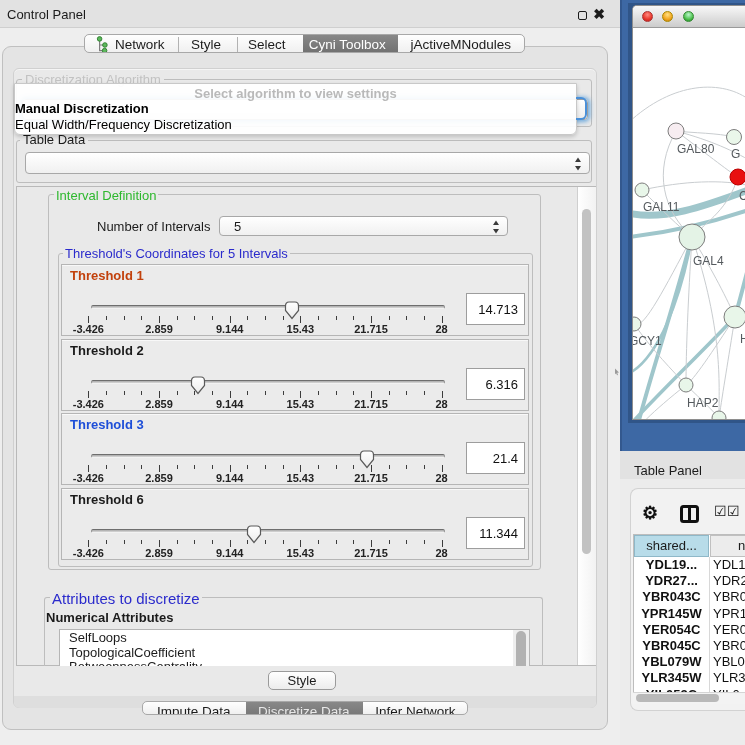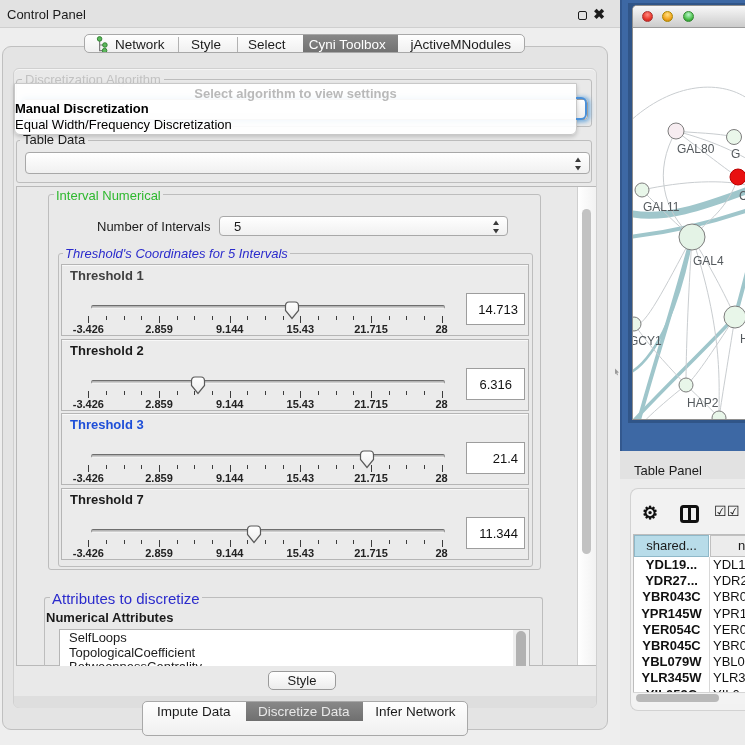--- a/index.html
+++ b/index.html
@@ -52,37 +52,37 @@
       <path d="M4 13.5 L7 9 L1 9 Z" fill="#3a3a3a"></path>
   </svg>
 </div>
 
 <div class="abs" style="left:16px;top:186px;width:580px;height:480px;border:1px solid #b9b9b9;background:#e9e9e9;"></div>
 
 <div class="abs" style="left:577px;top:187px;width:19px;height:478px;background:linear-gradient(90deg,#ffffff,#f2f2f2);border-left:1px solid #cfcfcf;"></div>
 <div class="abs" style="left:582px;top:209px;width:9px;height:345px;background:#c2c2c2;border-radius:5px;"></div>
 
 <div class="abs" style="left:48px;top:194px;width:493px;height:376px;border:1px solid #bdbdbd;border-radius:3px;"></div>
-<div class="abs" style="left:54px;top:188px;font-size:13px;color:#2eb82e;background:#e9e9e9;padding:0 2px;">Interval Numerical</div>
+<div class="abs" style="left:54px;top:188px;font-size:13px;color:#2eb82e;background:#e9e9e9;padding:0 2px;">Interval Definition</div>
 
 <div class="abs" style="left:97px;top:219px;font-size:13px;font-weight:normal;color:#1b1b1b;">Number of Intervals</div>
 <div class="abs" style="left:219px;top:216px;width:289px;height:20px;background:linear-gradient(#ffffff,#f0f0f0);border:1px solid #a8a8a8;border-radius:4px;">
   <span class="abs" style="left:14px;top:2px;font-size:13px;color:#1b1b1b;">5</span>
   <svg class="abs" style="right:7px;top:3px;" width="8" height="14" viewBox="0 0 8 14">
     <path d="M4 0.5 L7 5 L1 5 Z" fill="#3a3a3a"></path>
       <path d="M4 13.5 L7 9 L1 9 Z" fill="#3a3a3a"></path>
   </svg>
 </div>
 
 <div class="abs" style="left:58px;top:253px;width:475px;height:314px;border:1px solid #bdbdbd;border-radius:3px;"></div>
-<div class="abs" style="left:63px;top:246px;font-size:13px;color:#2b2bcc;background:#e9e9e9;padding:0 2px;font-style:italic;">Threshold's Coordinates for 5 Intervals</div>
+<div class="abs" style="left:63px;top:246px;font-size:13px;color:#2b2bcc;background:#e9e9e9;padding:0 2px;">Threshold's Coordinates for 5 Intervals</div>
 
 <div id="thresholds">
     <div class="abs" style="left:61px;top:264px;width:468px;height:72px;background:#ebebeb;border:1px solid #b5b5b5;box-shadow:inset 0 1px 0 #f8f8f8;"></div>
-    <div class="abs" style="left:70px;top:268px;font-size:13px;font-weight:bold;color:#404040;">Threshold 1</div>
+    <div class="abs" style="left:70px;top:268px;font-size:13px;font-weight:bold;color:#c2410c;">Threshold 1</div>
     <div class="abs" style="left:91px;top:305px;width:354px;height:4px;border-radius:2.5px;background:linear-gradient(#a8a8a8,#dadada);border-top:1px solid #6e6e6e;border-bottom:1px solid #f2f2f2;border-left:1px solid #8f8f8f;border-right:1px solid #8f8f8f;"></div>
     <div class="abs" style="left:88.4px;top:316px;width:1px;height:7px;background:#3c3c3c;"></div>
     <div class="abs" style="left:106.1px;top:316px;width:1px;height:4px;background:#3c3c3c;"></div>
     <div class="abs" style="left:123.7px;top:316px;width:1px;height:4px;background:#3c3c3c;"></div>
     <div class="abs" style="left:141.4px;top:316px;width:1px;height:4px;background:#3c3c3c;"></div>
     <div class="abs" style="left:159.0px;top:316px;width:1px;height:7px;background:#3c3c3c;"></div>
     <div class="abs" style="left:176.7px;top:316px;width:1px;height:4px;background:#3c3c3c;"></div>
     <div class="abs" style="left:194.4px;top:316px;width:1px;height:4px;background:#3c3c3c;"></div>
     <div class="abs" style="left:212.0px;top:316px;width:1px;height:4px;background:#3c3c3c;"></div>
     <div class="abs" style="left:229.7px;top:316px;width:1px;height:7px;background:#3c3c3c;"></div>
@@ -146,21 +146,21 @@
     <div class="abs" style="left:411.6px;top:397.5px;width:60px;text-align:center;font-size:11px;font-weight:bold;color:#222;">28</div>
     <svg class="abs" style="left:188.8px;top:374.5px;" width="18" height="20" viewBox="0 0 18 20">
     <path d="M2.5,6 Q2.5,2 6,2 L12,2 Q15.5,2 15.5,6 L15.5,10.5 L9,18.5 L2.5,10.5 Z" fill="url(#g1)" stroke="#5a5a5a" stroke-width="1.2"></path>
     <defs>
         <linearGradient id="g1" x1="0" y1="0" x2="0" y2="1">
           <stop offset="0" stop-color="#ffffff"></stop>
           <stop offset="1" stop-color="#ececec"></stop>
         </linearGradient>
       </defs>
     </svg>
-    <div class="abs" style="left:466px;top:367.5px;width:59px;height:32px;background:#fff;border:1px solid #9d9d9d;font-size:13px;color:#111;text-align:right;line-height:31px;padding-right:12px;">6.316</div>
+    <div class="abs" style="left:466px;top:367.5px;width:59px;height:32px;background:#fff;border:1px solid #9d9d9d;font-size:13px;color:#111;text-align:right;line-height:31px;padding-right:6px;">6.316</div>
     <div class="abs" style="left:61px;top:413px;width:468px;height:72px;background:#ebebeb;border:1px solid #b5b5b5;box-shadow:inset 0 1px 0 #f8f8f8;"></div>
     <div class="abs" style="left:70px;top:417px;font-size:13px;font-weight:bold;color:#1d4ed8;">Threshold 3</div>
     <div class="abs" style="left:91px;top:454px;width:354px;height:4px;border-radius:2.5px;background:linear-gradient(#a8a8a8,#dadada);border-top:1px solid #6e6e6e;border-bottom:1px solid #f2f2f2;border-left:1px solid #8f8f8f;border-right:1px solid #8f8f8f;"></div>
     <div class="abs" style="left:88.4px;top:465px;width:1px;height:7px;background:#3c3c3c;"></div>
     <div class="abs" style="left:106.1px;top:465px;width:1px;height:4px;background:#3c3c3c;"></div>
     <div class="abs" style="left:123.7px;top:465px;width:1px;height:4px;background:#3c3c3c;"></div>
     <div class="abs" style="left:141.4px;top:465px;width:1px;height:4px;background:#3c3c3c;"></div>
     <div class="abs" style="left:159.0px;top:465px;width:1px;height:7px;background:#3c3c3c;"></div>
     <div class="abs" style="left:176.7px;top:465px;width:1px;height:4px;background:#3c3c3c;"></div>
     <div class="abs" style="left:194.4px;top:465px;width:1px;height:4px;background:#3c3c3c;"></div>
@@ -188,21 +188,21 @@
     <path d="M2.5,6 Q2.5,2 6,2 L12,2 Q15.5,2 15.5,6 L15.5,10.5 L9,18.5 L2.5,10.5 Z" fill="url(#g2)" stroke="#5a5a5a" stroke-width="1.2"></path>
     <defs>
         <linearGradient id="g2" x1="0" y1="0" x2="0" y2="1">
           <stop offset="0" stop-color="#ffffff"></stop>
           <stop offset="1" stop-color="#ececec"></stop>
         </linearGradient>
       </defs>
     </svg>
     <div class="abs" style="left:466px;top:442px;width:59px;height:32px;background:#fff;border:1px solid #9d9d9d;font-size:13px;color:#111;text-align:right;line-height:31px;padding-right:6px;">21.4</div>
     <div class="abs" style="left:61px;top:487.5px;width:468px;height:72px;background:#ebebeb;border:1px solid #b5b5b5;box-shadow:inset 0 1px 0 #f8f8f8;"></div>
-    <div class="abs" style="left:70px;top:491.5px;font-size:13px;font-weight:bold;color:#1b1b1b;">Threshold 7</div>
+    <div class="abs" style="left:70px;top:491.5px;font-size:13px;font-weight:bold;color:#1b1b1b;">Threshold 6</div>
     <div class="abs" style="left:91px;top:528.5px;width:354px;height:4px;border-radius:2.5px;background:linear-gradient(#a8a8a8,#dadada);border-top:1px solid #6e6e6e;border-bottom:1px solid #f2f2f2;border-left:1px solid #8f8f8f;border-right:1px solid #8f8f8f;"></div>
     <div class="abs" style="left:88.4px;top:539.5px;width:1px;height:7px;background:#3c3c3c;"></div>
     <div class="abs" style="left:106.1px;top:539.5px;width:1px;height:4px;background:#3c3c3c;"></div>
     <div class="abs" style="left:123.7px;top:539.5px;width:1px;height:4px;background:#3c3c3c;"></div>
     <div class="abs" style="left:141.4px;top:539.5px;width:1px;height:4px;background:#3c3c3c;"></div>
     <div class="abs" style="left:159.0px;top:539.5px;width:1px;height:7px;background:#3c3c3c;"></div>
     <div class="abs" style="left:176.7px;top:539.5px;width:1px;height:4px;background:#3c3c3c;"></div>
     <div class="abs" style="left:194.4px;top:539.5px;width:1px;height:4px;background:#3c3c3c;"></div>
     <div class="abs" style="left:212.0px;top:539.5px;width:1px;height:4px;background:#3c3c3c;"></div>
     <div class="abs" style="left:229.7px;top:539.5px;width:1px;height:7px;background:#3c3c3c;"></div>
@@ -243,21 +243,21 @@
 <div class="abs" style="left:59px;top:629px;width:471px;height:37px;background:#ffffff;border:1px solid #b5b5b5;border-bottom:none;overflow:hidden;">
   <div style="padding:1px 0 0 9px;font-size:13px;color:#1b1b1b;line-height:14.6px;">SelfLoops<br>TopologicalCoefficient<br>BetweennessCentrality</div>
   <div class="abs" style="right:0;top:0;width:16px;height:37px;background:#eeeeee;"></div>
   <div class="abs" style="right:3px;top:1px;width:10px;height:45px;background:#b2b2b2;border-radius:5px;"></div>
 </div>
 
 <div class="abs" style="left:14px;top:666px;width:582px;height:30px;background:#e9e9e9;"></div>
 <div class="abs" style="left:268px;top:671px;width:68px;height:19px;background:linear-gradient(#ffffff,#ececec);border:1px solid #9a9a9a;border-radius:5px;font-size:13px;color:#1b1b1b;text-align:center;line-height:18px;">Style</div>
 
 <div class="abs" style="left:14px;top:696px;width:582px;height:12px;background:#dedede;border-bottom-left-radius:6px;border-bottom-right-radius:6px;"></div>
-<div class="abs" style="left:141.7px;top:700.8px;width:326.6px;height:35px;background:linear-gradient(#fefefe,#f0f0f0);border:1px solid #a8a8a8;border-radius:5px;overflow:hidden;">
+<div class="abs" style="left:141.7px;top:700.8px;width:326.6px;height:14px;background:linear-gradient(#fefefe,#f0f0f0);border:1px solid #a8a8a8;border-radius:5px;overflow:hidden;">
   <div class="abs" style="left:103.3px;top:0;width:117.5px;height:19.5px;background:linear-gradient(#888888,#6f6f6f);"></div>
   <div class="abs" style="left:14.3px;top:2px;font-size:13.5px;color:#1b1b1b;">Impute Data</div>
   <div class="abs" style="left:115.3px;top:2px;font-size:13.5px;color:#e8e8e8;">Discretize Data</div>
   <div class="abs" style="left:232.5px;top:2px;font-size:13.5px;color:#1b1b1b;">Infer Network</div>
 </div>
 
 <div class="abs" style="left:14px;top:83px;width:563px;height:52px;background:rgba(255,255,255,0.93);border:1px solid #c8c8c8;border-radius:0 0 6px 6px;box-shadow:0 2px 4px rgba(0,0,0,0.18);"></div>
 <div class="abs" style="left:14px;top:86px;width:563px;text-align:center;font-size:13px;font-weight:bold;color:#b9b9b9;">Select algorithm to view settings</div>
 <div class="abs" style="left:15px;top:101px;font-size:13px;font-weight:bold;color:#000;">Manual Discretization</div>
 <div class="abs" style="left:15px;top:117px;font-size:13px;color:#000;">Equal Width/Frequency Discretization</div>

